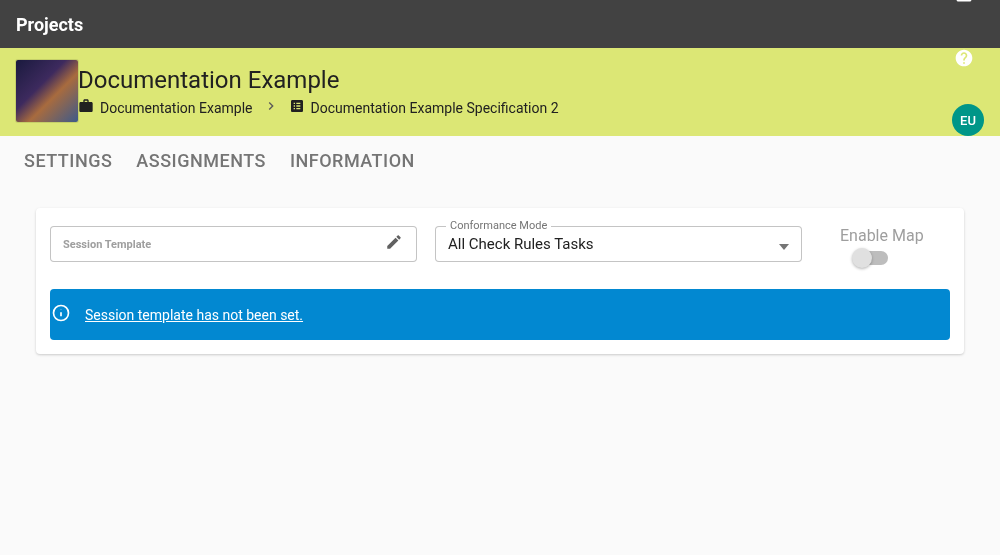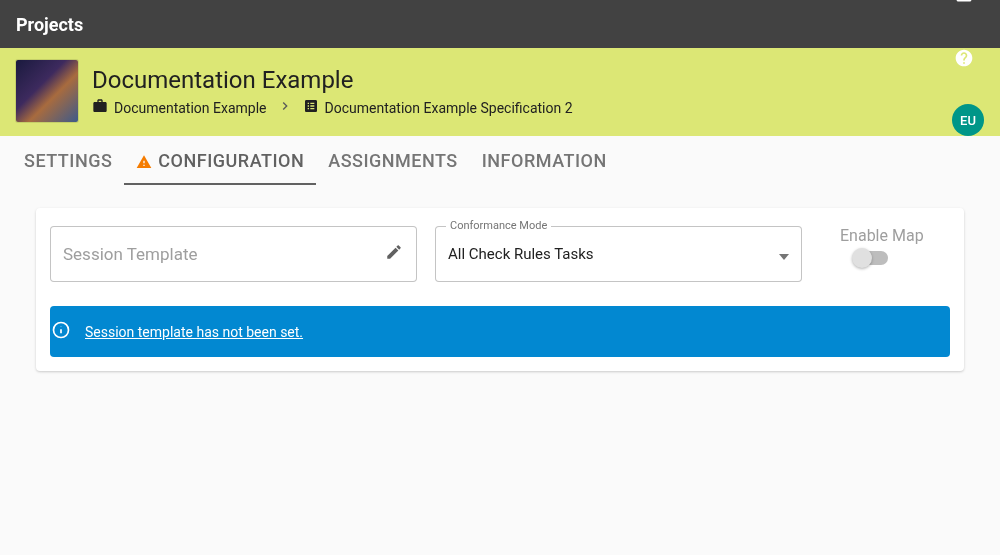--- a/index.html
+++ b/index.html
@@ -60,21 +60,20 @@
       color: #fff;
       margin-left: 8px;
       cursor: pointer;
     }
 
     
     .header-banner {
       background: #dce775;
       padding: 12px 16px 14px;
       display: flex;
-      gap: 14px;
       align-items: flex-start;
     }
     .project-thumb {
       width: 62px;
       height: 62px;
       border-radius: 2px;
       background: linear-gradient(135deg, #1a1a3e 0%, #3d2a5e 40%, #a86b3e 60%, #3e5a8a 100%);
       box-shadow: 0 0 0 1px rgba(0,0,0,0.1);
       flex-shrink: 0;
     }
@@ -154,21 +153,21 @@
     .form-row {
       display: flex;
       gap: 18px;
       align-items: flex-start;
     }
     
     .outlined-field {
       position: relative;
       border: 1px solid rgba(0,0,0,0.23);
       border-radius: 4px;
-      height: 56px;
+      height: 36px;
       display: flex;
       align-items: center;
       padding: 0 12px;
       background: #fff;
     }
     .outlined-field.session {
       flex: 1;
     }
     .outlined-field.conformance {
       flex: 1;
@@ -177,22 +176,23 @@
       position: absolute;
       top: -8px;
       left: 10px;
       background: #fff;
       padding: 0 4px;
       font-size: 11px;
       color: #757575;
     }
     .outlined-field .placeholder {
       color: #9e9e9e;
-      font-size: 17px;
-      flex: 1;
+      font-size: 11px;
+      flex: 1;
+      font-weight: bold;
     }
     .outlined-field .value {
       color: #212121;
       font-size: 15px;
       flex: 1;
     }
     .outlined-field .trailing-icon {
       width: 20px;
       height: 20px;
       display: flex;
@@ -318,28 +318,20 @@
             </svg>
         </span>
         <span>Documentation Example Specification 2</span>
       </div>
     </div>
   </div>
 </div>
 
 <div class="tabs">
   <div class="tab">SETTINGS</div>
-  <div class="tab active">
-    <span class="warn-icon">
-      <svg viewBox="0 0 24 24">
-          <path fill="#f57c00" d="M1 21h22L12 2 1 21zm12-3h-2v-2h2v2zm0-4h-2v-4h2v4z"></path>
-        </svg>
-    </span>
-    <span>CONFIGURATION</span>
-  </div>
   <div class="tab">ASSIGNMENTS</div>
   <div class="tab">INFORMATION</div>
 </div>
 
 <div class="content">
   <div class="card">
     <div class="form-row">
 
       <div class="outlined-field session">
         <span class="placeholder">Session Template</span>

